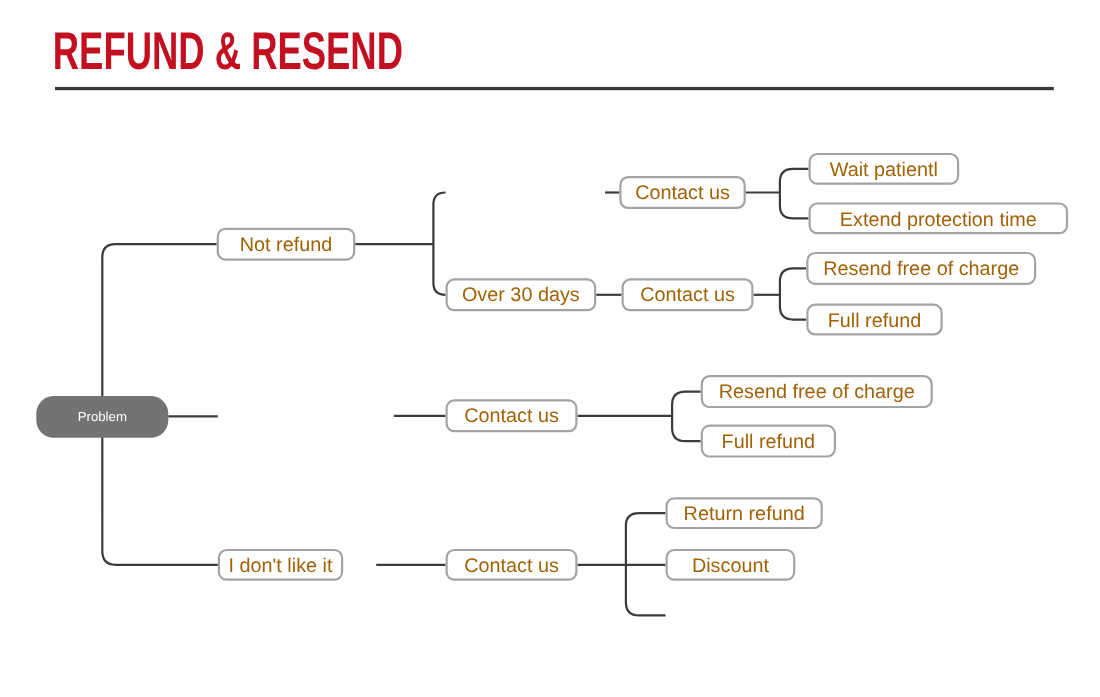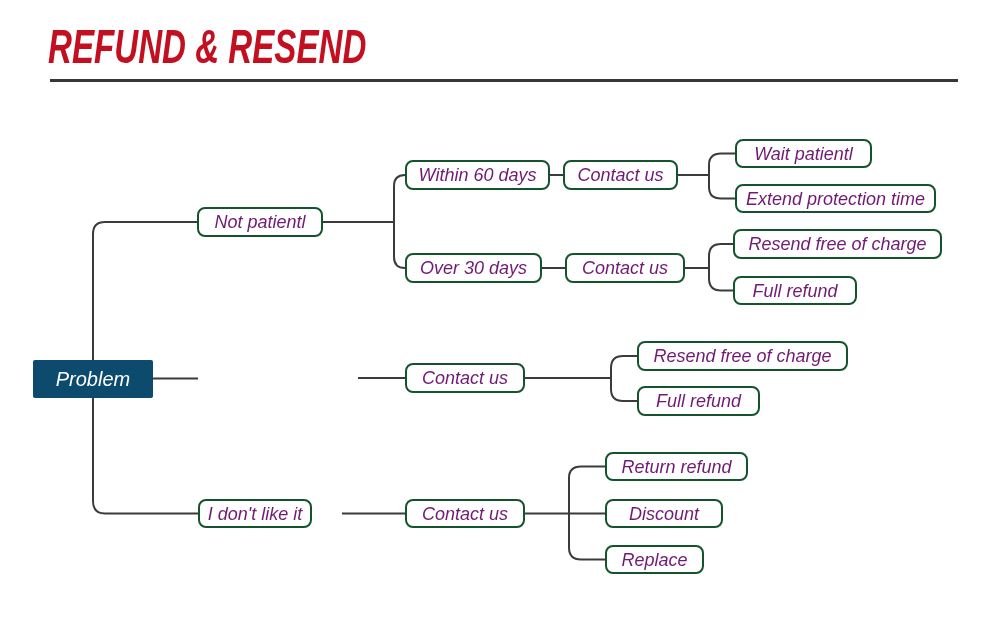--- a/index.html
+++ b/index.html
@@ -3,54 +3,53 @@
 <meta charset="utf-8">
 <style>
   * { margin:0; padding:0; box-sizing:border-box; }
   html,body { background:#ffffff; }
   .stage {
     position:relative;
     width:1000px; height:634px;
     background:#ffffff;
     overflow:hidden;
     font-family:"Liberation Sans", sans-serif;
-    font-style:italic;
   }
   .page-title {
     position:absolute; left:48px; top:18px;
     font-size:46px; font-weight:800;
     color:#C21021;
     letter-spacing:0px;
     transform:scaleX(0.72) scaleY(1.05);
     transform-origin:left top;
     white-space:nowrap;
   }
   .title-divider {
     position:absolute; left:50px; top:79px;
     width:908px; height:3px;
     background:#3A3736;
   }
   .edges { position:absolute; left:0; top:0; width:1000px; height:634px; }
   .node {
     position:absolute;
     display:flex; align-items:center; justify-content:center;
     background:#ffffff;
-    border:2px solid #14532d;
+    border:2px solid #a3a3a3;
     border-radius:8px;
     font-size:18px;
-    color:#701a75;
+    color:#a16207;
     white-space:nowrap;
     line-height:1;
   }
   .node--root {
-    background:#0c4a6e;
+    background:#737373;
     border:none;
-    border-radius:2px;
+    border-radius:16px;
     color:#ffffff;
-    font-size:20px;
+    font-size:12px;
   }
 </style>
 </head>
 <body>
 
 <div class="stage">
 
   <div class="page-title">REFUND &amp; RESEND</div>
   <div class="title-divider"></div>
 
@@ -69,29 +68,28 @@
     <path d="M 525 378 H 611"></path>
     <path d="M 637 356 H 623 Q 611 356 611 368 V 389 Q 611 401 623 401 H 637"></path>
     <path d="M 342 513.5 H 405"></path>
     <path d="M 525 513.5 H 569"></path>
     <path d="M 605 466.5 H 581 Q 569 466.5 569 478 V 547.5 Q 569 559.5 581 559.5 H 605"></path>
     <path d="M 569 513.5 H 605"></path>
   </svg>
 
   <div class="node node--root" style="left:33px; top:360px; width:120px; height:38px;">Problem</div>
 
-  <div class="node" style="left:197px; top:207px; width:126px; height:30px;">Not patientl</div>
+  <div class="node" style="left:197px; top:207px; width:126px; height:30px;">Not refund</div>
 
-  <div class="node" style="left:405px; top:160px; width:145px; height:30px;">Within 60 days</div>
 
   <div class="node" style="left:563px; top:160px; width:115px; height:30px;">Contact us</div>
 
   <div class="node" style="left:735px; top:139px; width:137px; height:29px;">Wait patientl</div>
 
-  <div class="node" style="left:735px; top:184px; width:201px; height:29px;">Extend protection time</div>
+  <div class="node" style="left:735px; top:184px; width:236px; height:29px;">Extend protection time</div>
 
   <div class="node" style="left:405px; top:253px; width:137px; height:30px;">Over 30 days</div>
 
   <div class="node" style="left:565px; top:253px; width:120px; height:30px;">Contact us</div>
 
   <div class="node" style="left:733px; top:229px; width:209px; height:30px;">Resend free of charge</div>
 
   <div class="node" style="left:733px; top:276px; width:124px; height:29px;">Full refund</div>
 
 
@@ -102,15 +100,14 @@
   <div class="node" style="left:637px; top:386px; width:123px; height:30px;">Full refund</div>
 
   <div class="node" style="left:198px; top:499px; width:114px; height:29px;">I don't like it</div>
 
   <div class="node" style="left:405px; top:499px; width:120px; height:29px;">Contact us</div>
 
   <div class="node" style="left:605px; top:452px; width:143px; height:29px;">Return refund</div>
 
   <div class="node" style="left:605px; top:499px; width:118px; height:29px;">Discount</div>
 
-  <div class="node" style="left:605px; top:545px; width:99px; height:29px;">Replace</div>
 
 </div>
 
 </body></html>

